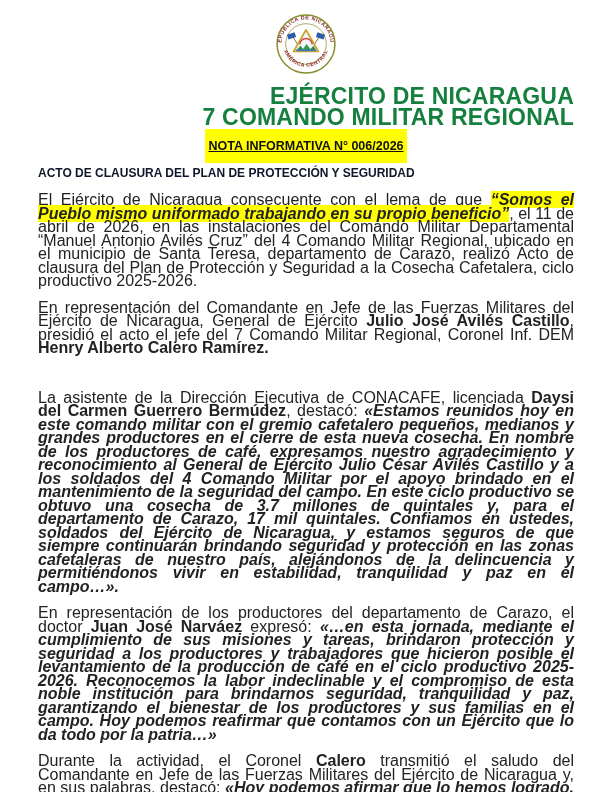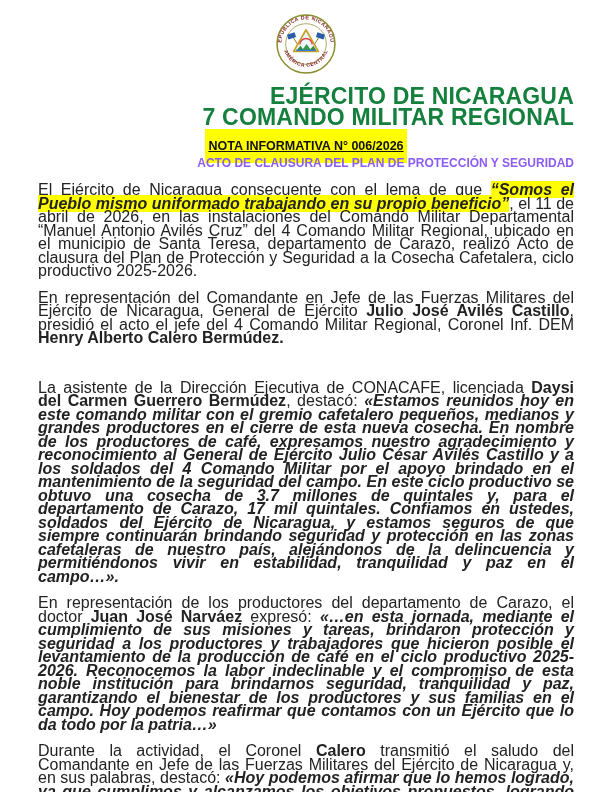--- a/index.html
+++ b/index.html
@@ -35,25 +35,26 @@
   }
   .note-number {
     font-weight: bold;
     font-size: 12.5px;
     text-decoration: underline;
     background: #ffff00;
     padding: 10px 3px;
     color: #111;
   }
   .subject {
-    text-align: right;
+    text-align: left;
     font-weight: bold;
     font-size: 12px;
     line-height: 16px;
-    color: #8b5cf6;
+    margin-top: 10px;
+    color: #0f172a;
   }
   .body-text {
     margin-top: 12px;
     font-size: 16px;
     line-height: 13.5px;
     text-align: justify;
     color: #222;
   }
   .para { margin: 0 0 13px 0; }
   .gap-before { margin-top: 36px; }
@@ -101,19 +102,19 @@
   <div class="note-line">
     <span class="note-number">NOTA INFORMATIVA N° 006/2026</span>
   </div>
 
   <div class="subject">
     <div>ACTO DE CLAUSURA DEL PLAN DE PROTECCIÓN Y SEGURIDAD</div>
   </div>
 
   <div class="body-text">
       <p class="para"><span>El Ejército de Nicaragua consecuente con el lema de que </span><span class="bold italic highlight">“Somos el Pueblo mismo uniformado trabajando en su propio beneficio”</span><span>, el 11 de abril de 2026, en las instalaciones del Comando Militar Departamental “Manuel Antonio Avilés Cruz” del 4 Comando Militar Regional, ubicado en el municipio de Santa Teresa, departamento de Carazo, realizó Acto de clausura del Plan de Protección y Seguridad a la Cosecha Cafetalera, ciclo productivo 2025-2026.</span></p>
-      <p class="para"><span>En representación del Comandante en Jefe de las Fuerzas Militares del Ejército de Nicaragua, General de Ejército </span><span class="bold">Julio José Avilés Castillo</span><span>, presidió el acto el jefe del 4 Comando Militar Regional, Coronel Inf. DEM </span><span class="bold">Henry Alberto Calero Bermúdez.</span></p>
+      <p class="para"><span>En representación del Comandante en Jefe de las Fuerzas Militares del Ejército de Nicaragua, General de Ejército </span><span class="bold">Julio José Avilés Castillo</span><span>, presidió el acto el jefe del 7 Comando Militar Regional, Coronel Inf. DEM </span><span class="bold">Henry Alberto Calero Ramírez.</span></p>
       <p class="para gap-before"><span>La asistente de la Dirección Ejecutiva de CONACAFE, licenciada </span><span class="bold">Daysi del Carmen Guerrero Bermúdez</span><span>, destacó: </span><span class="bold italic">«Estamos reunidos hoy en este comando militar con el gremio cafetalero pequeños, medianos y grandes productores en el cierre de esta nueva cosecha. En nombre de los productores de café, expresamos nuestro agradecimiento y reconocimiento al General de Ejército Julio César Avilés Castillo y a los soldados del 4 Comando Militar por el apoyo brindado en el mantenimiento de la seguridad del campo. En este ciclo productivo se obtuvo una cosecha de 3.7 millones de quintales y, para el departamento de Carazo, 17 mil quintales. Confiamos en ustedes, soldados del Ejército de Nicaragua, y estamos seguros de que siempre continuarán brindando seguridad y protección en las zonas cafetaleras de nuestro país, alejándonos de la delincuencia y permitiéndonos vivir en estabilidad, tranquilidad y paz en el campo…».</span></p>
       <p class="para"><span>En representación de los productores del departamento de Carazo, el doctor </span><span class="bold">Juan José Narváez</span><span> expresó: </span><span class="bold italic">«…en esta jornada, mediante el cumplimiento de sus misiones y tareas, brindaron protección y seguridad a los productores y trabajadores que hicieron posible el levantamiento de la producción de café en el ciclo productivo 2025-2026. Reconocemos la labor indeclinable y el compromiso de esta noble institución para brindarnos seguridad, tranquilidad y paz, garantizando el bienestar de los productores y sus familias en el campo. Hoy podemos reafirmar que contamos con un Ejército que lo da todo por la patria…»</span></p>
       <p class="para"><span>Durante la actividad, el Coronel </span><span class="bold">Calero</span><span> transmitió el saludo del Comandante en Jefe de las Fuerzas Militares del Ejército de Nicaragua y, en sus palabras, destacó: </span><span class="bold italic">«Hoy podemos afirmar que lo hemos logrado, ya que cumplimos y alcanzamos los objetivos propuestos, logrando recolectar el 100 % de la producción proyectada para este ciclo. Nos sentimos satisfechos y llenos de júbilo porque le cumplimos a nuestra región y a la patria. Nuestros soldados, siempre trabajando en coordinación y de la mano con nuestros hermanos de la Policía, autoridades municipales y otras instituciones, han sido un pilar fundamental para este logro».</span></p>
     </div>
 
 </div>
 
 </body></html>

